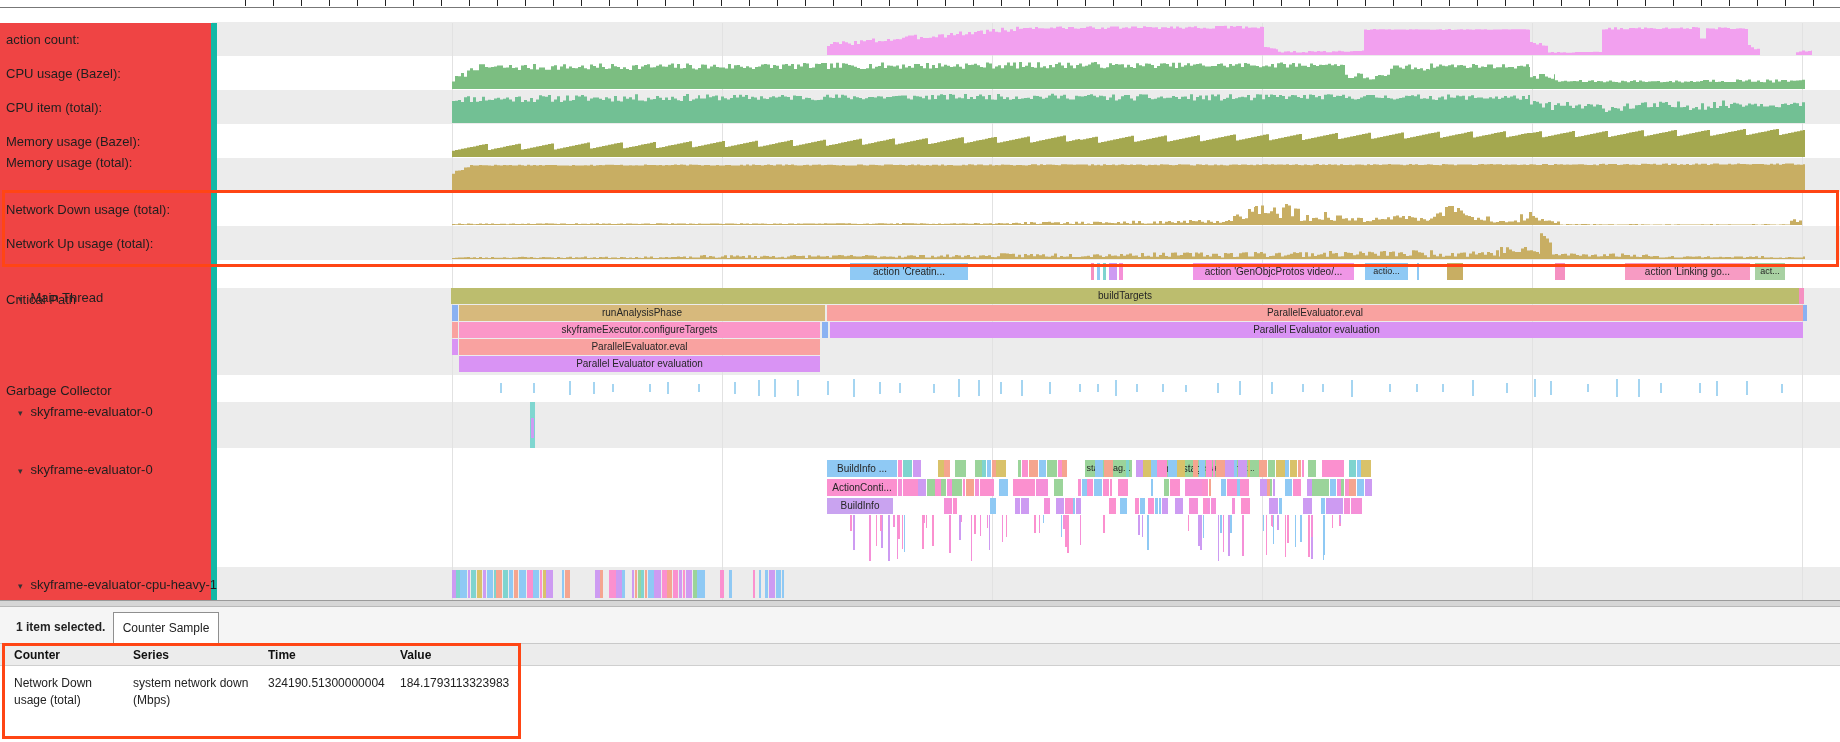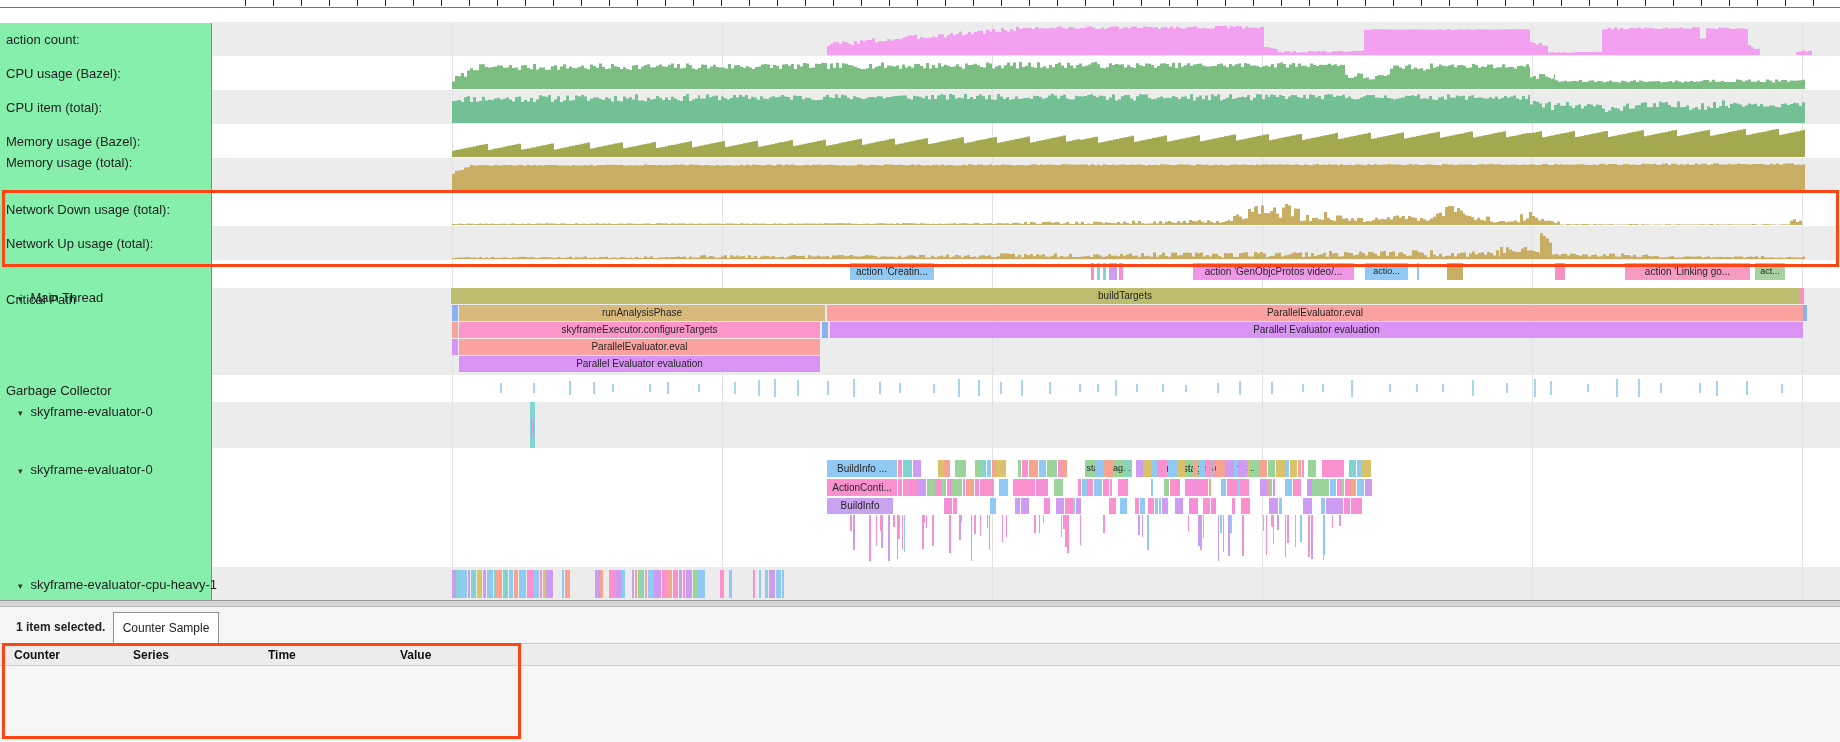--- a/index.html
+++ b/index.html
@@ -10,21 +10,21 @@
   }
   .abs{position:absolute;}
   
   #ruler{left:0;top:0;width:1840px;height:7px;background:#ffffff;border-bottom:1px solid #777;z-index:12;}
   .tick{position:absolute;top:0;width:1px;height:6px;background:#222;}
   
   #process-header{left:0;top:8px;width:1840px;height:15px;background:#dcdcdc;border-bottom:1px solid #c2c2c2;
     font-size:11px;color:#333;line-height:15px;z-index:11;}
   #process-header .tri{display:inline-block;margin:0 5px 0 8px;font-size:8px;color:#444;}
   
-  #sidebar{left:0;top:23px;width:211px;height:577px;background:#86efac;border-right:1px solid #14b8a6;z-index:10;}
+  #sidebar{left:0;top:23px;width:211px;height:577px;background:#ef4444;border-right:6px solid #14b8a6;z-index:10;}
   .side-label{position:absolute;left:6px;font-size:13px;color:#1f1f1f;white-space:nowrap;}
   .side-label .tri{display:inline-block;font-size:9px;color:#333;margin-right:8px;margin-left:12px;}
   
   .trackrow{position:absolute;left:212px;width:1628px;z-index:0;}
   .gridline{position:absolute;top:23px;width:1px;height:577px;background:#e2e2e2;z-index:1;}
   .counter-svg{position:absolute;z-index:2;}
   .slice{position:absolute;z-index:3;font-size:10px;color:#262626;text-align:center;
     overflow:hidden;white-space:nowrap;box-sizing:border-box;}
   .bar{position:absolute;z-index:3;}
   
@@ -141,21 +141,21 @@
       </svg>
       <svg width="1628" height="34" class="counter-svg" style="left: 212px; top: 158px;">
         <path d="M240,33L240,15.8L243,15.8L243,12.8L246,12.8L246,12.6L249,12.6L249,11.9L252,11.9L252,9.4L255,9.4L255,9.3L258,9.3L258,33ZM258,33L258,7.0L261,7.0L261,7.5L264,7.5L264,7.6L267,7.6L267,7.1L270,7.1L270,7.2L273,7.2L273,7.3L276,7.3L276,7.5L279,7.5L279,7.7L282,7.7L282,6.7L285,6.7L285,7.3L288,7.3L288,7.4L291,7.4L291,7.1L294,7.1L294,7.2L297,7.2L297,6.9L300,6.9L300,7.4L303,7.4L303,7.6L306,7.6L306,6.8L309,6.8L309,7.2L312,7.2L312,7.8L315,7.8L315,6.8L318,6.8L318,7.6L321,7.6L321,7.0L324,7.0L324,7.5L327,7.5L327,7.0L330,7.0L330,7.4L333,7.4L333,7.0L336,7.0L336,6.9L339,6.9L339,6.9L342,6.9L342,6.9L345,6.9L345,7.4L348,7.4L348,7.5L351,7.5L351,7.6L354,7.6L354,7.4L357,7.4L357,7.7L360,7.7L360,6.9L363,6.9L363,7.5L366,7.5L366,7.6L369,7.6L369,7.4L372,7.4L372,7.3L375,7.3L375,7.6L378,7.6L378,6.7L381,6.7L381,7.7L384,7.7L384,7.3L387,7.3L387,7.1L390,7.1L390,7.2L393,7.2L393,6.8L396,6.8L396,6.8L399,6.8L399,6.8L402,6.8L402,7.1L405,7.1L405,7.0L408,7.0L408,6.7L411,6.7L411,7.6L414,7.6L414,7.4L417,7.4L417,7.2L420,7.2L420,7.5L423,7.5L423,7.3L426,7.3L426,7.5L429,7.5L429,7.6L432,7.6L432,6.5L435,6.5L435,7.1L438,7.1L438,6.9L441,6.9L441,6.9L444,6.9L444,7.2L447,7.2L447,7.0L450,7.0L450,7.4L453,7.4L453,6.9L456,6.9L456,7.3L459,7.3L459,7.0L462,7.0L462,6.5L465,6.5L465,7.0L468,7.0L468,6.6L471,6.6L471,6.7L474,6.7L474,7.6L477,7.6L477,6.5L480,6.5L480,6.7L483,6.7L483,6.7L486,6.7L486,7.0L489,7.0L489,7.5L492,7.5L492,6.9L495,6.9L495,6.9L498,6.9L498,7.5L501,7.5L501,7.5L504,7.5L504,7.1L507,7.1L507,7.6L510,7.6L510,7.6L513,7.6L513,6.9L516,6.9L516,6.9L519,6.9L519,7.5L522,7.5L522,7.4L525,7.4L525,7.5L528,7.5L528,6.8L531,6.8L531,7.5L534,7.5L534,6.5L537,6.5L537,7.6L540,7.6L540,6.6L543,6.6L543,7.0L546,7.0L546,6.9L549,6.9L549,7.5L552,7.5L552,7.0L555,7.0L555,6.5L558,6.5L558,7.1L561,7.1L561,7.5L564,7.5L564,6.6L567,6.6L567,6.5L570,6.5L570,7.5L573,7.5L573,6.6L576,6.6L576,7.0L579,7.0L579,6.5L582,6.5L582,7.2L585,7.2L585,7.4L588,7.4L588,7.4L591,7.4L591,7.1L594,7.1L594,6.7L597,6.7L597,7.5L600,7.5L600,6.7L603,6.7L603,6.7L606,6.7L606,6.5L609,6.5L609,7.3L612,7.3L612,7.0L615,7.0L615,6.7L618,6.7L618,6.7L621,6.7L621,6.9L624,6.9L624,7.2L627,7.2L627,7.4L630,7.4L630,7.1L633,7.1L633,7.4L636,7.4L636,7.6L639,7.6L639,7.5L642,7.5L642,7.5L645,7.5L645,6.5L648,6.5L648,6.5L651,6.5L651,7.2L654,7.2L654,7.4L657,7.4L657,6.8L660,6.8L660,6.8L663,6.8L663,7.0L666,7.0L666,7.2L669,7.2L669,7.6L672,7.6L672,6.5L675,6.5L675,6.5L678,6.5L678,6.4L681,6.4L681,7.0L684,7.0L684,7.1L687,7.1L687,6.7L690,6.7L690,7.1L693,7.1L693,7.5L696,7.5L696,7.0L699,7.0L699,6.4L702,6.4L702,7.3L705,7.3L705,6.4L708,6.4L708,7.3L711,7.3L711,7.4L714,7.4L714,7.1L717,7.1L717,7.5L720,7.5L720,6.7L723,6.7L723,6.8L726,6.8L726,7.5L729,7.5L729,6.5L732,6.5L732,7.5L735,7.5L735,6.9L738,6.9L738,6.9L741,6.9L741,7.4L744,7.4L744,7.5L747,7.5L747,7.5L750,7.5L750,6.7L753,6.7L753,7.2L756,7.2L756,6.3L759,6.3L759,6.5L762,6.5L762,7.2L765,7.2L765,6.5L768,6.5L768,6.6L771,6.6L771,7.3L774,7.3L774,7.2L777,7.2L777,6.6L780,6.6L780,7.4L783,7.4L783,6.9L786,6.9L786,7.3L789,7.3L789,6.6L792,6.6L792,6.8L795,6.8L795,6.7L798,6.7L798,7.0L801,7.0L801,7.5L804,7.5L804,7.0L807,7.0L807,7.0L810,7.0L810,7.3L813,7.3L813,7.4L816,7.4L816,7.0L819,7.0L819,6.3L822,6.3L822,6.3L825,6.3L825,7.3L828,7.3L828,6.3L831,6.3L831,6.9L834,6.9L834,6.6L837,6.6L837,6.4L840,6.4L840,6.7L843,6.7L843,7.1L846,7.1L846,7.3L849,7.3L849,6.3L852,6.3L852,6.3L855,6.3L855,6.6L858,6.6L858,6.4L861,6.4L861,6.8L864,6.8L864,6.4L867,6.4L867,6.5L870,6.5L870,6.4L873,6.4L873,6.4L876,6.4L876,7.4L879,7.4L879,6.3L882,6.3L882,7.3L885,7.3L885,6.8L888,6.8L888,7.4L891,7.4L891,6.3L894,6.3L894,6.9L897,6.9L897,7.0L900,7.0L900,6.4L903,6.4L903,7.3L906,7.3L906,6.7L909,6.7L909,6.3L912,6.3L912,6.8L915,6.8L915,7.1L918,7.1L918,6.4L921,6.4L921,7.0L924,7.0L924,6.6L927,6.6L927,6.4L930,6.4L930,6.9L933,6.9L933,7.4L936,7.4L936,6.7L939,6.7L939,7.1L942,7.1L942,6.7L945,6.7L945,7.2L948,7.2L948,6.2L951,6.2L951,6.5L954,6.5L954,6.5L957,6.5L957,7.1L960,7.1L960,7.2L963,7.2L963,7.0L966,7.0L966,6.3L969,6.3L969,6.4L972,6.4L972,6.5L975,6.5L975,6.4L978,6.4L978,7.3L981,7.3L981,7.4L984,7.4L984,6.2L987,6.2L987,6.6L990,6.6L990,7.0L993,7.0L993,6.6L996,6.6L996,7.2L999,7.2L999,7.2L1002,7.2L1002,6.4L1005,6.4L1005,7.2L1008,7.2L1008,6.7L1011,6.7L1011,7.3L1014,7.3L1014,7.4L1017,7.4L1017,6.7L1020,6.7L1020,6.4L1023,6.4L1023,6.6L1026,6.6L1026,7.1L1029,7.1L1029,6.6L1032,6.6L1032,6.5L1035,6.5L1035,7.1L1038,7.1L1038,6.8L1041,6.8L1041,7.2L1044,7.2L1044,6.6L1047,6.6L1047,7.0L1050,7.0L1050,6.3L1053,6.3L1053,6.2L1056,6.2L1056,6.8L1059,6.8L1059,6.3L1062,6.3L1062,6.7L1065,6.7L1065,6.5L1068,6.5L1068,6.6L1071,6.6L1071,6.8L1074,6.8L1074,6.2L1077,6.2L1077,7.1L1080,7.1L1080,6.7L1083,6.7L1083,6.3L1086,6.3L1086,7.1L1089,7.1L1089,7.2L1092,7.2L1092,6.6L1095,6.6L1095,7.0L1098,7.0L1098,7.2L1101,7.2L1101,6.4L1104,6.4L1104,6.1L1107,6.1L1107,6.9L1110,6.9L1110,6.6L1113,6.6L1113,6.9L1116,6.9L1116,6.2L1119,6.2L1119,6.7L1122,6.7L1122,6.4L1125,6.4L1125,7.2L1128,7.2L1128,6.2L1131,6.2L1131,6.9L1134,6.9L1134,6.9L1137,6.9L1137,6.7L1140,6.7L1140,7.2L1143,7.2L1143,6.5L1146,6.5L1146,6.5L1149,6.5L1149,6.7L1152,6.7L1152,7.3L1155,7.3L1155,6.2L1158,6.2L1158,6.9L1161,6.9L1161,6.3L1164,6.3L1164,6.5L1167,6.5L1167,6.9L1170,6.9L1170,6.6L1173,6.6L1173,6.5L1176,6.5L1176,6.1L1179,6.1L1179,6.6L1182,6.6L1182,6.6L1185,6.6L1185,6.6L1188,6.6L1188,6.8L1191,6.8L1191,7.3L1194,7.3L1194,6.8L1197,6.8L1197,6.1L1200,6.1L1200,6.7L1203,6.7L1203,6.2L1206,6.2L1206,6.9L1209,6.9L1209,6.9L1212,6.9L1212,6.8L1215,6.8L1215,6.3L1218,6.3L1218,6.5L1221,6.5L1221,6.9L1224,6.9L1224,7.0L1227,7.0L1227,7.2L1230,7.2L1230,6.1L1233,6.1L1233,6.3L1236,6.3L1236,6.5L1239,6.5L1239,6.5L1242,6.5L1242,7.2L1245,7.2L1245,6.4L1248,6.4L1248,6.5L1251,6.5L1251,6.5L1254,6.5L1254,6.4L1257,6.4L1257,6.6L1260,6.6L1260,7.1L1263,7.1L1263,6.9L1266,6.9L1266,6.2L1269,6.2L1269,6.0L1272,6.0L1272,6.6L1275,6.6L1275,6.3L1278,6.3L1278,6.1L1281,6.1L1281,6.6L1284,6.6L1284,6.3L1287,6.3L1287,6.3L1290,6.3L1290,7.1L1293,7.1L1293,6.5L1296,6.5L1296,6.7L1299,6.7L1299,6.4L1302,6.4L1302,6.4L1305,6.4L1305,7.0L1308,7.0L1308,6.8L1311,6.8L1311,6.4L1314,6.4L1314,6.9L1317,6.9L1317,6.5L1318,6.5L1318,33ZM1318,33L1318,6.2L1321,6.2L1321,6.5L1324,6.5L1324,7.0L1327,7.0L1327,7.1L1330,7.1L1330,5.9L1333,5.9L1333,6.0L1336,6.0L1336,7.0L1339,7.0L1339,6.9L1342,6.9L1342,6.1L1345,6.1L1345,6.5L1348,6.5L1348,6.2L1351,6.2L1351,6.7L1354,6.7L1354,6.4L1357,6.4L1357,6.8L1360,6.8L1360,6.6L1363,6.6L1363,6.4L1366,6.4L1366,6.2L1369,6.2L1369,6.3L1372,6.3L1372,6.8L1375,6.8L1375,7.0L1378,7.0L1378,6.9L1381,6.9L1381,6.6L1384,6.6L1384,7.2L1387,7.2L1387,6.1L1390,6.1L1390,5.8L1393,5.8L1393,6.8L1396,6.8L1396,5.9L1399,5.9L1399,6.1L1402,6.1L1402,6.1L1405,6.1L1405,6.9L1408,6.9L1408,6.8L1411,6.8L1411,6.3L1414,6.3L1414,6.1L1417,6.1L1417,6.8L1420,6.8L1420,6.5L1423,6.5L1423,6.8L1426,6.8L1426,6.9L1429,6.9L1429,5.8L1432,5.8L1432,5.7L1435,5.7L1435,5.9L1438,5.9L1438,6.3L1441,6.3L1441,5.8L1444,5.8L1444,6.8L1447,6.8L1447,6.8L1450,6.8L1450,5.7L1453,5.7L1453,5.6L1456,5.6L1456,7.0L1459,7.0L1459,5.7L1462,5.7L1462,5.7L1465,5.7L1465,6.9L1468,6.9L1468,6.3L1471,6.3L1471,6.8L1474,6.8L1474,5.9L1477,5.9L1477,7.0L1480,7.0L1480,6.5L1483,6.5L1483,5.6L1486,5.6L1486,6.4L1489,6.4L1489,5.7L1492,5.7L1492,5.8L1495,5.8L1495,6.9L1498,6.9L1498,6.3L1501,6.3L1501,5.5L1504,5.5L1504,5.5L1507,5.5L1507,6.6L1510,6.6L1510,6.4L1513,6.4L1513,6.5L1516,6.5L1516,5.7L1519,5.7L1519,6.4L1522,6.4L1522,6.2L1525,6.2L1525,5.5L1528,5.5L1528,6.0L1531,6.0L1531,6.0L1534,6.0L1534,6.2L1537,6.2L1537,6.6L1540,6.6L1540,6.0L1543,6.0L1543,6.0L1546,6.0L1546,6.0L1549,6.0L1549,6.1L1552,6.1L1552,6.4L1555,6.4L1555,6.8L1558,6.8L1558,5.8L1561,5.8L1561,6.4L1564,6.4L1564,5.5L1567,5.5L1567,6.7L1570,6.7L1570,5.9L1573,5.9L1573,5.4L1576,5.4L1576,5.5L1579,5.5L1579,5.4L1582,5.4L1582,6.7L1585,6.7L1585,6.6L1588,6.6L1588,6.7L1591,6.7L1591,6.3L1593,6.3L1593,33Z" fill="#c8ae63"></path>
       </svg>
       <svg width="1628" height="34" class="counter-svg" style="left: 212px; top: 192px;">
         <path d="M240,33L240,32.0L243,32.0L243,32.2L246,32.2L246,31.5L249,31.5L249,31.9L252,31.9L252,32.2L255,32.2L255,31.5L258,31.5L258,31.8L261,31.8L261,32.2L264,32.2L264,32.1L267,32.1L267,31.6L270,31.6L270,31.9L273,31.9L273,31.6L276,31.6L276,32.1L279,32.1L279,31.4L282,31.4L282,31.9L285,31.9L285,31.9L288,31.9L288,31.7L291,31.7L291,31.7L294,31.7L294,32.2L297,32.2L297,31.8L300,31.8L300,31.6L303,31.6L303,32.0L306,32.0L306,32.1L309,32.1L309,31.7L312,31.7L312,32.0L315,32.0L315,31.6L318,31.6L318,31.9L321,31.9L321,32.0L324,32.0L324,31.4L327,31.4L327,31.4L330,31.4L330,31.7L333,31.7L333,31.3L336,31.3L336,31.6L339,31.6L339,31.4L342,31.4L342,31.7L345,31.7L345,32.1L348,32.1L348,31.4L351,31.4L351,31.5L354,31.5L354,32.1L357,32.1L357,31.9L360,31.9L360,32.1L363,32.1L363,31.3L366,31.3L366,32.0L369,32.0L369,31.8L372,31.8L372,31.7L375,31.7L375,32.0L378,32.0L378,31.6L381,31.6L381,31.7L384,31.7L384,31.3L387,31.3L387,31.9L390,31.9L390,31.5L393,31.5L393,31.7L396,31.7L396,31.4L399,31.4L399,31.9L402,31.9L402,32.1L405,32.1L405,31.8L408,31.8L408,31.5L411,31.5L411,32.0L414,32.0L414,31.4L417,31.4L417,31.5L420,31.5L420,31.7L423,31.7L423,31.7L426,31.7L426,32.0L429,32.0L429,31.8L432,31.8L432,31.6L435,31.6L435,31.4L438,31.4L438,32.1L441,32.1L441,32.0L444,32.0L444,31.3L447,31.3L447,31.3L450,31.3L450,31.6L453,31.6L453,31.5L456,31.5L456,32.1L459,32.1L459,31.3L462,31.3L462,31.7L465,31.7L465,31.5L468,31.5L468,31.4L471,31.4L471,31.6L474,31.6L474,32.1L477,32.1L477,31.5L480,31.5L480,31.8L483,31.8L483,32.1L486,32.1L486,31.4L489,31.4L489,31.8L492,31.8L492,31.7L495,31.7L495,31.7L498,31.7L498,31.5L501,31.5L501,31.6L504,31.6L504,31.5L507,31.5L507,31.7L510,31.7L510,31.9L513,31.9L513,31.4L516,31.4L516,31.4L519,31.4L519,31.4L522,31.4L522,31.8L525,31.8L525,32.0L528,32.0L528,31.2L531,31.2L531,31.8L534,31.8L534,31.5L537,31.5L537,32.1L540,32.1L540,31.5L543,31.5L543,31.6L546,31.6L546,31.7L549,31.7L549,31.6L552,31.6L552,31.8L555,31.8L555,31.9L558,31.9L558,32.0L561,32.0L561,31.5L564,31.5L564,31.8L567,31.8L567,31.5L570,31.5L570,31.9L573,31.9L573,31.9L576,31.9L576,31.6L579,31.6L579,31.5L582,31.5L582,31.9L585,31.9L585,31.5L588,31.5L588,31.8L591,31.8L591,31.6L594,31.6L594,31.6L597,31.6L597,31.4L600,31.4L600,31.5L603,31.5L603,31.8L606,31.8L606,31.5L609,31.5L609,31.8L612,31.8L612,31.3L615,31.3L615,31.4L618,31.4L618,31.6L621,31.6L621,31.4L624,31.4L624,31.3L627,31.3L627,31.3L630,31.3L630,31.3L633,31.3L633,31.5L636,31.5L636,31.2L639,31.2L639,31.7L642,31.7L642,31.8L645,31.8L645,32.0L648,32.0L648,32.0L651,32.0L651,31.7L654,31.7L654,31.4L657,31.4L657,32.0L660,32.0L660,31.7L663,31.7L663,31.6L666,31.6L666,31.2L669,31.2L669,31.3L672,31.3L672,31.6L675,31.6L675,31.7L678,31.7L678,31.6L681,31.6L681,31.9L684,31.9L684,31.2L687,31.2L687,32.0L690,32.0L690,31.1L693,31.1L693,31.3L696,31.3L696,31.2L699,31.2L699,31.2L702,31.2L702,31.4L705,31.4L705,31.7L708,31.7L708,31.3L711,31.3L711,31.4L714,31.4L714,31.8L717,31.8L717,31.9L720,31.9L720,31.7L723,31.7L723,31.9L726,31.9L726,31.5L729,31.5L729,31.9L732,31.9L732,31.8L735,31.8L735,31.7L738,31.7L738,31.6L741,31.6L741,31.2L744,31.2L744,31.7L747,31.7L747,31.4L750,31.4L750,31.2L753,31.2L753,31.6L756,31.6L756,31.7L759,31.7L759,31.7L762,31.7L762,31.1L765,31.1L765,31.2L768,31.2L768,31.9L771,31.9L771,31.6L774,31.6L774,31.6L777,31.6L777,31.3L780,31.3L780,31.9L783,31.9L783,31.6L786,31.6L786,31.1L788,31.1L788,33ZM788,33L788,31.2L791,31.2L791,31.5L794,31.5L794,31.3L797,31.3L797,31.9L800,31.9L800,30.9L803,30.9L803,30.8L806,30.8L806,31.2L809,31.2L809,32.0L812,32.0L812,30.0L815,30.0L815,32.0L818,32.0L818,30.1L821,30.1L821,30.4L824,30.4L824,32.1L827,32.1L827,31.8L830,31.8L830,30.1L833,30.1L833,30.0L836,30.0L836,29.8L839,29.8L839,30.7L842,30.7L842,30.2L845,30.2L845,30.3L848,30.3L848,31.9L851,31.9L851,31.2L854,31.2L854,30.1L857,30.1L857,31.7L860,31.7L860,31.9L863,31.9L863,29.8L866,29.8L866,31.4L869,31.4L869,29.7L872,29.7L872,32.0L875,32.0L875,31.6L878,31.6L878,31.9L881,31.9L881,29.7L884,29.7L884,29.7L887,29.7L887,29.9L890,29.9L890,31.2L893,31.2L893,30.2L896,30.2L896,30.7L899,30.7L899,31.0L902,31.0L902,31.3L905,31.3L905,29.9L908,29.9L908,33ZM908,33L908,31.6L911,31.6L911,29.6L914,29.6L914,31.0L917,31.0L917,31.7L920,31.7L920,28.8L923,28.8L923,31.3L926,31.3L926,28.9L929,28.9L929,31.3L932,31.3L932,31.8L935,31.8L935,31.5L938,31.5L938,31.4L941,31.4L941,29.4L944,29.4L944,31.5L947,31.5L947,29.1L950,29.1L950,31.4L953,31.4L953,29.8L956,29.8L956,28.9L959,28.9L959,30.3L962,30.3L962,30.9L965,30.9L965,29.1L968,29.1L968,30.4L971,30.4L971,28.8L974,28.8L974,31.0L977,31.0L977,28.1L980,28.1L980,29.1L983,29.1L983,29.3L986,29.3L986,28.0L989,28.0L989,29.8L992,29.8L992,30.8L995,30.8L995,28.3L998,28.3L998,29.8L1001,29.8L1001,31.1L1004,31.1L1004,29.1L1007,29.1L1007,30.8L1010,30.8L1010,30.0L1013,30.0L1013,29.1L1016,29.1L1016,27.9L1018,27.9L1018,33ZM1018,33L1018,29.0L1021,29.0L1021,23.9L1024,23.9L1024,22.4L1027,22.4L1027,24.6L1030,24.6L1030,27.1L1033,27.1L1033,26.3L1036,26.3L1036,16.9L1039,16.9L1039,19.8L1042,19.8L1042,15.1L1043,15.1L1043,33ZM1043,33L1043,13.9L1046,13.9L1046,22.0L1049,22.0L1049,13.4L1052,13.4L1052,20.9L1055,20.9L1055,21.2L1058,21.2L1058,19.3L1061,19.3L1061,15.5L1064,15.5L1064,21.7L1067,21.7L1067,26.0L1070,26.0L1070,15.5L1073,15.5L1073,12.1L1076,12.1L1076,13.4L1079,13.4L1079,24.3L1082,24.3L1082,16.4L1085,16.4L1085,16.7L1088,16.7L1088,33ZM1088,33L1088,29.1L1091,29.1L1091,28.6L1094,28.6L1094,23.0L1097,23.0L1097,29.0L1100,29.0L1100,26.0L1103,26.0L1103,25.8L1106,25.8L1106,27.3L1109,27.3L1109,27.7L1112,27.7L1112,19.9L1115,19.9L1115,25.7L1118,25.7L1118,33ZM1118,33L1118,28.0L1121,28.0L1121,28.7L1124,28.7L1124,23.5L1127,23.5L1127,23.5L1130,23.5L1130,26.8L1133,26.8L1133,26.3L1136,26.3L1136,28.4L1139,28.4L1139,26.3L1142,26.3L1142,28.4L1145,28.4L1145,25.7L1148,25.7L1148,26.1L1151,26.1L1151,30.0L1154,30.0L1154,28.9L1157,28.9L1157,29.2L1160,29.2L1160,28.0L1163,28.0L1163,25.7L1166,25.7L1166,27.4L1169,27.4L1169,27.0L1172,27.0L1172,27.3L1175,27.3L1175,25.3L1178,25.3L1178,27.4L1181,27.4L1181,24.3L1184,24.3L1184,23.5L1187,23.5L1187,25.5L1190,25.5L1190,23.9L1193,23.9L1193,27.0L1196,27.0L1196,24.0L1199,24.0L1199,25.3L1202,25.3L1202,25.8L1205,25.8L1205,28.7L1208,28.7L1208,25.9L1211,25.9L1211,27.3L1214,27.3L1214,28.8L1217,28.8L1217,28.0L1218,28.0L1218,33ZM1218,33L1218,26.4L1221,26.4L1221,24.7L1224,24.7L1224,21.6L1227,21.6L1227,20.4L1230,20.4L1230,24.1L1233,24.1L1233,33ZM1233,33L1233,15.0L1236,15.0L1236,14.0L1239,14.0L1239,14.0L1242,14.0L1242,19.9L1245,19.9L1245,16.0L1248,16.0L1248,18.6L1251,18.6L1251,21.6L1253,21.6L1253,33ZM1253,33L1253,23.3L1256,23.3L1256,24.0L1259,24.0L1259,24.9L1262,24.9L1262,28.1L1265,28.1L1265,25.8L1268,25.8L1268,27.8L1271,27.8L1271,28.4L1274,28.4L1274,24.6L1277,24.6L1277,24.6L1278,24.6L1278,33ZM1278,33L1278,29.5L1281,29.5L1281,30.6L1284,30.6L1284,29.9L1287,29.9L1287,29.0L1290,29.0L1290,29.0L1293,29.0L1293,30.3L1296,30.3L1296,29.6L1299,29.6L1299,29.4L1302,29.4L1302,28.6L1305,28.6L1305,30.2L1308,30.2L1308,33ZM1308,33L1308,22.2L1311,22.2L1311,28.4L1314,28.4L1314,26.6L1317,26.6L1317,20.1L1320,20.1L1320,24.0L1323,24.0L1323,25.8L1326,25.8L1326,28.6L1329,28.6L1329,26.9L1332,26.9L1332,29.1L1333,29.1L1333,33ZM1333,33L1333,28.8L1336,28.8L1336,28.6L1339,28.6L1339,29.2L1342,29.2L1342,30.9L1345,30.9L1345,29.6L1348,29.6L1348,33ZM1348,33L1348,32.4L1351,32.4L1351,32.7L1354,32.7L1354,32.1L1357,32.1L1357,32.3L1360,32.3L1360,32.6L1363,32.6L1363,32.1L1366,32.1L1366,32.5L1369,32.5L1369,32.1L1372,32.1L1372,32.1L1375,32.1L1375,32.2L1378,32.2L1378,32.7L1381,32.7L1381,32.1L1384,32.1L1384,32.6L1387,32.6L1387,32.2L1390,32.2L1390,32.4L1393,32.4L1393,32.6L1396,32.6L1396,32.2L1399,32.2L1399,32.2L1402,32.2L1402,32.7L1405,32.7L1405,32.6L1408,32.6L1408,32.5L1411,32.5L1411,32.4L1414,32.4L1414,32.4L1417,32.4L1417,32.1L1420,32.1L1420,32.3L1423,32.3L1423,32.1L1426,32.1L1426,32.7L1429,32.7L1429,32.3L1432,32.3L1432,32.5L1435,32.5L1435,32.5L1438,32.5L1438,32.7L1441,32.7L1441,32.4L1444,32.4L1444,32.5L1447,32.5L1447,32.5L1450,32.5L1450,32.7L1453,32.7L1453,32.3L1456,32.3L1456,32.3L1459,32.3L1459,32.7L1462,32.7L1462,32.6L1465,32.6L1465,32.2L1468,32.2L1468,32.4L1471,32.4L1471,32.6L1474,32.6L1474,32.6L1477,32.6L1477,32.4L1480,32.4L1480,32.6L1483,32.6L1483,32.4L1486,32.4L1486,32.5L1489,32.5L1489,32.2L1492,32.2L1492,32.5L1495,32.5L1495,32.5L1498,32.5L1498,32.1L1501,32.1L1501,32.7L1504,32.7L1504,32.3L1507,32.3L1507,32.5L1510,32.5L1510,32.5L1513,32.5L1513,32.6L1516,32.6L1516,32.3L1519,32.3L1519,32.5L1522,32.5L1522,32.5L1525,32.5L1525,32.4L1528,32.4L1528,32.6L1531,32.6L1531,32.4L1534,32.4L1534,32.5L1537,32.5L1537,32.6L1540,32.6L1540,32.1L1543,32.1L1543,32.6L1546,32.6L1546,32.7L1549,32.7L1549,32.6L1552,32.6L1552,32.1L1555,32.1L1555,32.3L1558,32.3L1558,32.6L1561,32.6L1561,32.6L1564,32.6L1564,32.7L1567,32.7L1567,32.6L1570,32.6L1570,32.3L1573,32.3L1573,32.6L1576,32.6L1576,32.6L1578,32.6L1578,33ZM1578,33L1578,28.8L1581,28.8L1581,27.2L1584,27.2L1584,30.0L1587,30.0L1587,28.5L1590,28.5L1590,33Z" fill="#c8ae63"></path>
       </svg>
       <svg width="1628" height="34" class="counter-svg" style="left: 212px; top: 226px;">
         <path d="M240,33L240,31.9L243,31.9L243,31.7L246,31.7L246,31.4L249,31.4L249,31.5L252,31.5L252,31.2L255,31.2L255,31.0L258,31.0L258,31.8L261,31.8L261,31.2L264,31.2L264,31.9L267,31.9L267,30.9L270,30.9L270,31.9L273,31.9L273,31.5L276,31.5L276,32.1L279,32.1L279,31.0L282,31.0L282,31.8L285,31.8L285,31.8L288,31.8L288,31.8L291,31.8L291,31.2L294,31.2L294,31.8L297,31.8L297,32.1L300,32.1L300,31.5L303,31.5L303,31.4L306,31.4L306,30.9L309,30.9L309,30.8L312,30.8L312,31.1L315,31.1L315,31.5L318,31.5L318,31.0L321,31.0L321,31.8L324,31.8L324,32.0L327,32.0L327,31.6L330,31.6L330,30.9L333,30.9L333,31.3L336,31.3L336,31.3L339,31.3L339,31.6L342,31.6L342,31.9L345,31.9L345,30.9L348,30.9L348,31.7L351,31.7L351,32.0L354,32.0L354,31.2L357,31.2L357,30.7L360,30.7L360,32.0L363,32.0L363,31.3L366,31.3L366,31.4L369,31.4L369,31.2L372,31.2L372,30.6L375,30.6L375,31.9L378,31.9L378,31.7L381,31.7L381,31.3L384,31.3L384,31.9L387,31.9L387,31.1L390,31.1L390,31.2L393,31.2L393,30.7L396,30.7L396,32.0L399,32.0L399,31.4L402,31.4L402,31.6L405,31.6L405,31.9L408,31.9L408,31.1L411,31.1L411,31.3L414,31.3L414,31.9L417,31.9L417,31.5L420,31.5L420,32.0L423,32.0L423,31.0L426,31.0L426,31.8L429,31.8L429,32.0L432,32.0L432,30.6L435,30.6L435,31.4L438,31.4L438,30.5L441,30.5L441,31.9L444,31.9L444,32.0L447,32.0L447,31.2L450,31.2L450,31.5L453,31.5L453,30.9L456,30.9L456,31.4L459,31.4L459,31.1L462,31.1L462,31.1L465,31.1L465,30.6L468,30.6L468,31.0L471,31.0L471,30.5L474,30.5L474,31.9L477,31.9L477,30.5L480,30.5L480,31.4L483,31.4L483,31.5L486,31.5L486,31.5L488,31.5L488,33ZM488,33L488,29.4L491,29.4L491,29.1L494,29.1L494,31.3L497,31.3L497,30.1L500,30.1L500,30.4L503,30.4L503,31.7L506,31.7L506,31.6L509,31.6L509,30.5L512,30.5L512,29.3L515,29.3L515,31.9L518,31.9L518,29.2L521,29.2L521,30.4L524,30.4L524,29.5L527,29.5L527,30.5L530,30.5L530,30.1L533,30.1L533,31.8L536,31.8L536,29.3L539,29.3L539,31.6L542,31.6L542,30.0L545,30.0L545,31.9L548,31.9L548,30.5L551,30.5L551,29.8L554,29.8L554,30.1L557,30.1L557,30.8L560,30.8L560,30.1L563,30.1L563,31.5L566,31.5L566,31.3L569,31.3L569,30.8L572,30.8L572,31.8L575,31.8L575,30.4L578,30.4L578,29.4L581,29.4L581,29.1L584,29.1L584,30.1L587,30.1L587,30.0L590,30.0L590,29.7L593,29.7L593,31.9L596,31.9L596,29.3L599,29.3L599,30.6L602,30.6L602,30.5L605,30.5L605,29.4L608,29.4L608,30.6L611,30.6L611,30.5L614,30.5L614,30.1L617,30.1L617,31.6L620,31.6L620,29.4L623,29.4L623,29.5L626,29.5L626,29.0L629,29.0L629,29.3L632,29.3L632,30.2L635,30.2L635,29.8L638,29.8L638,29.1L641,29.1L641,30.3L644,30.3L644,30.6L647,30.6L647,30.5L650,30.5L650,30.1L653,30.1L653,29.1L656,29.1L656,29.5L659,29.5L659,29.5L662,29.5L662,30.1L665,30.1L665,31.6L668,31.6L668,30.5L671,30.5L671,30.3L674,30.3L674,30.8L677,30.8L677,30.4L680,30.4L680,30.7L683,30.7L683,31.5L686,31.5L686,29.7L689,29.7L689,31.6L692,31.6L692,30.8L695,30.8L695,29.6L698,29.6L698,29.3L701,29.3L701,29.8L704,29.8L704,30.9L707,30.9L707,28.9L710,28.9L710,29.0L713,29.0L713,31.5L716,31.5L716,31.5L719,31.5L719,29.7L722,29.7L722,31.3L725,31.3L725,30.5L728,30.5L728,29.4L731,29.4L731,30.7L734,30.7L734,28.6L737,28.6L737,31.3L740,31.3L740,30.5L743,30.5L743,29.0L746,29.0L746,29.4L749,29.4L749,31.3L752,31.3L752,29.8L755,29.8L755,29.0L758,29.0L758,30.9L761,30.9L761,30.6L764,30.6L764,31.5L767,31.5L767,29.4L770,29.4L770,29.2L773,29.2L773,30.1L776,30.1L776,29.2L779,29.2L779,31.1L782,31.1L782,31.3L785,31.3L785,30.2L788,30.2L788,33ZM788,33L788,27.3L791,27.3L791,27.2L794,27.2L794,27.4L797,27.4L797,28.0L800,28.0L800,27.8L803,27.8L803,30.7L806,30.7L806,28.7L809,28.7L809,31.2L812,31.2L812,27.9L815,27.9L815,29.2L818,29.2L818,28.0L821,28.0L821,30.2L824,30.2L824,28.2L827,28.2L827,29.2L830,29.2L830,28.2L833,28.2L833,30.5L836,30.5L836,30.8L839,30.8L839,29.7L842,29.7L842,27.6L845,27.6L845,31.2L848,31.2L848,30.0L851,30.0L851,30.8L854,30.8L854,30.6L857,30.6L857,28.1L860,28.1L860,31.1L863,31.1L863,31.0L866,31.0L866,31.0L869,31.0L869,30.4L872,30.4L872,30.3L875,30.3L875,29.7L878,29.7L878,31.0L881,31.0L881,28.5L884,28.5L884,28.2L887,28.2L887,29.4L890,29.4L890,31.0L893,31.0L893,30.3L896,30.3L896,28.2L899,28.2L899,29.8L902,29.8L902,29.5L905,29.5L905,30.3L908,30.3L908,27.9L911,27.9L911,29.8L914,29.8L914,28.4L917,28.4L917,27.4L920,27.4L920,29.8L923,29.8L923,29.4L926,29.4L926,30.9L929,30.9L929,27.0L932,27.0L932,30.3L935,30.3L935,29.7L938,29.7L938,30.8L941,30.8L941,26.5L944,26.5L944,30.7L947,30.7L947,28.9L950,28.9L950,26.8L953,26.8L953,30.1L956,30.1L956,30.8L959,30.8L959,26.8L962,26.8L962,26.4L965,26.4L965,29.4L968,29.4L968,29.0L971,29.0L971,26.7L974,26.7L974,26.6L977,26.6L977,27.0L980,27.0L980,30.6L983,30.6L983,26.6L986,26.6L986,27.6L988,27.6L988,33ZM988,33L988,26.6L991,26.6L991,30.6L994,30.6L994,28.9L997,28.9L997,30.5L1000,30.5L1000,27.7L1003,27.7L1003,27.8L1006,27.8L1006,29.9L1009,29.9L1009,31.4L1012,31.4L1012,26.9L1015,26.9L1015,27.4L1018,27.4L1018,27.1L1021,27.1L1021,31.0L1024,31.0L1024,30.8L1027,30.8L1027,27.3L1030,27.3L1030,26.6L1033,26.6L1033,26.3L1036,26.3L1036,30.5L1039,30.5L1039,30.6L1042,30.6L1042,26.1L1045,26.1L1045,27.3L1048,27.3L1048,25.9L1051,25.9L1051,27.5L1054,27.5L1054,31.0L1057,31.0L1057,30.0L1060,30.0L1060,29.7L1063,29.7L1063,27.2L1066,27.2L1066,26.7L1069,26.7L1069,30.4L1072,30.4L1072,29.4L1075,29.4L1075,28.7L1078,28.7L1078,27.8L1081,27.8L1081,26.2L1084,26.2L1084,27.1L1087,27.1L1087,26.3L1090,26.3L1090,31.0L1093,31.0L1093,26.3L1096,26.3L1096,30.6L1099,30.6L1099,27.2L1102,27.2L1102,30.0L1105,30.0L1105,28.8L1108,28.8L1108,28.2L1111,28.2L1111,26.8L1114,26.8L1114,30.7L1117,30.7L1117,24.9L1120,24.9L1120,27.4L1123,27.4L1123,26.9L1126,26.9L1126,30.4L1129,30.4L1129,30.3L1132,30.3L1132,26.0L1135,26.0L1135,26.7L1138,26.7L1138,27.1L1141,27.1L1141,29.2L1144,29.2L1144,28.5L1147,28.5L1147,25.6L1150,25.6L1150,26.9L1153,26.9L1153,29.4L1156,29.4L1156,25.7L1159,25.7L1159,26.2L1162,26.2L1162,27.8L1165,27.8L1165,29.8L1168,29.8L1168,25.6L1171,25.6L1171,25.1L1174,25.1L1174,29.7L1177,29.7L1177,26.0L1180,26.0L1180,25.4L1183,25.4L1183,30.2L1186,30.2L1186,26.7L1188,26.7L1188,33ZM1188,33L1188,26.2L1191,26.2L1191,28.0L1194,28.0L1194,30.1L1197,30.1L1197,29.4L1200,29.4L1200,24.3L1203,24.3L1203,24.5L1206,24.5L1206,26.3L1209,26.3L1209,26.7L1212,26.7L1212,29.3L1215,29.3L1215,31.2L1218,31.2L1218,24.3L1221,24.3L1221,28.8L1224,28.8L1224,30.2L1227,30.2L1227,27.8L1230,27.8L1230,30.8L1233,30.8L1233,29.7L1236,29.7L1236,29.7L1239,29.7L1239,26.9L1242,26.9L1242,30.6L1245,30.6L1245,27.5L1248,27.5L1248,26.8L1251,26.8L1251,26.4L1254,26.4L1254,30.8L1257,30.8L1257,27.6L1260,27.6L1260,25.4L1263,25.4L1263,28.6L1266,28.6L1266,27.1L1269,27.1L1269,26.2L1272,26.2L1272,28.8L1275,28.8L1275,26.0L1278,26.0L1278,26.9L1281,26.9L1281,29.5L1284,29.5L1284,24.2L1287,24.2L1287,30.4L1288,30.4L1288,33ZM1288,33L1288,20.9L1291,20.9L1291,26.9L1294,26.9L1294,21.3L1297,21.3L1297,23.4L1300,23.4L1300,25.3L1303,25.3L1303,26.1L1306,26.1L1306,26.1L1309,26.1L1309,22.6L1312,22.6L1312,20.9L1315,20.9L1315,24.4L1318,24.4L1318,24.2L1321,24.2L1321,25.2L1324,25.2L1324,26.0L1327,26.0L1327,27.7L1328,27.7L1328,33ZM1328,33L1328,7.3L1331,7.3L1331,10.0L1334,10.0L1334,12.5L1337,12.5L1337,16.5L1340,16.5L1340,33ZM1340,33L1340,28.4L1343,28.4L1343,28.1L1346,28.1L1346,29.3L1349,29.3L1349,28.0L1352,28.0L1352,27.8L1355,27.8L1355,29.5L1358,29.5L1358,27.6L1361,27.6L1361,27.7L1364,27.7L1364,28.9L1367,28.9L1367,29.7L1370,29.7L1370,28.2L1373,28.2L1373,28.5L1376,28.5L1376,30.5L1379,30.5L1379,28.9L1382,28.9L1382,28.5L1385,28.5L1385,30.4L1388,30.4L1388,30.3L1391,30.3L1391,28.3L1394,28.3L1394,29.9L1397,29.9L1397,27.8L1400,27.8L1400,27.5L1403,27.5L1403,30.6L1406,30.6L1406,30.7L1409,30.7L1409,27.6L1412,27.6L1412,28.9L1415,28.9L1415,28.9L1418,28.9L1418,30.5L1421,30.5L1421,28.7L1424,28.7L1424,30.8L1427,30.8L1427,31.0L1430,31.0L1430,29.0L1433,29.0L1433,28.5L1436,28.5L1436,30.0L1438,30.0L1438,33ZM1438,33L1438,30.6L1441,30.6L1441,29.9L1444,29.9L1444,29.9L1447,29.9L1447,31.4L1450,31.4L1450,31.4L1453,31.4L1453,31.2L1456,31.2L1456,30.8L1459,30.8L1459,30.1L1462,30.1L1462,31.5L1465,31.5L1465,31.6L1468,31.6L1468,31.4L1471,31.4L1471,30.7L1474,30.7L1474,30.3L1477,30.3L1477,30.5L1480,30.5L1480,30.8L1483,30.8L1483,30.4L1486,30.4L1486,30.2L1489,30.2L1489,31.5L1492,31.5L1492,30.9L1495,30.9L1495,30.3L1498,30.3L1498,31.5L1501,31.5L1501,31.2L1504,31.2L1504,31.2L1507,31.2L1507,30.8L1510,30.8L1510,31.3L1513,31.3L1513,30.9L1516,30.9L1516,30.9L1519,30.9L1519,31.5L1522,31.5L1522,30.5L1525,30.5L1525,30.4L1528,30.4L1528,30.4L1531,30.4L1531,31.7L1534,31.7L1534,30.9L1537,30.9L1537,30.5L1540,30.5L1540,30.9L1543,30.9L1543,30.3L1546,30.3L1546,31.7L1549,31.7L1549,30.1L1552,30.1L1552,31.6L1555,31.6L1555,31.5L1558,31.5L1558,31.2L1561,31.2L1561,31.7L1564,31.7L1564,31.7L1567,31.7L1567,31.5L1570,31.5L1570,32.0L1573,32.0L1573,31.4L1576,31.4L1576,31.1L1579,31.1L1579,31.3L1582,31.3L1582,31.6L1585,31.6L1585,31.6L1588,31.6L1588,31.6L1591,31.6L1591,30.5L1593,30.5L1593,33Z" fill="#c8ae63"></path>
       </svg>
-      <div class="slice" style="left: 850px; top: 263px; width: 84px; height: 17px; background: rgb(143, 201, 244); line-height: 17px;">action 'Creatin...</div>
+      <div class="slice" style="left: 850px; top: 263px; width: 118px; height: 17px; background: rgb(143, 201, 244); line-height: 17px;">action 'Creatin...</div>
       <div class="slice" style="left: 1091px; top: 263px; width: 3px; height: 17px; background: rgb(245, 144, 193); line-height: 17px;"></div>
       <div class="slice" style="left: 1097px; top: 263px; width: 3px; height: 17px; background: rgb(143, 201, 244); line-height: 17px;"></div>
       <div class="slice" style="left: 1103px; top: 263px; width: 3px; height: 17px; background: rgb(127, 212, 207); line-height: 17px;"></div>
       <div class="slice" style="left: 1109px; top: 263px; width: 8px; height: 17px; background: rgb(205, 155, 242); line-height: 17px;"></div>
       <div class="slice" style="left: 1119px; top: 263px; width: 4px; height: 17px; background: rgb(245, 144, 216); line-height: 17px;"></div>
       <div class="slice" style="left: 1193px; top: 263px; width: 161px; height: 17px; background: rgb(240, 150, 230); line-height: 17px;">action 'GenObjcProtos video/...</div>
       <div class="slice" style="left: 1365px; top: 263px; width: 43px; height: 17px; background: rgb(143, 201, 244); line-height: 17px; font-size: 9px;">actio...</div>
       <div class="slice" style="left: 1417px; top: 263px; width: 2px; height: 17px; background: rgb(143, 201, 244); line-height: 17px;"></div>
       <div class="slice" style="left: 1447px; top: 263px; width: 16px; height: 17px; background: rgb(200, 174, 99); line-height: 17px;"></div>
       <div class="slice" style="left: 1555px; top: 263px; width: 10px; height: 17px; background: rgb(245, 144, 193); line-height: 17px;"></div>
@@ -520,19 +520,25 @@
   <div class="abs" id="bottom-panel">
     <div id="status-text">1 item selected.</div>
     <div id="detail-tab">Counter Sample (1)</div>
     <div id="tabrow-border"></div>
     <div id="table-header">
         <div class="th" style="left: 14px;">Counter</div>
         <div class="th" style="left: 133px;">Series</div>
         <div class="th" style="left: 268px;">Time</div>
         <div class="th" style="left: 400px;">Value</div>
       </div>
+    <div id="table-body">
+        <div class="td" style="left: 14px; width: 110px;">Network Down usage (total)</div>
+        <div class="td" style="left: 133px; width: 126px;">system network down (Mbps)</div>
+        <div class="td" style="left: 268px; width: 125px;">324190.51300000004</div>
+        <div class="td" style="left: 400px; width: 115px;">184.1793113323983</div>
+      </div>
   </div>
 
   <div id="annos">
       <div class="anno" style="left: 2px; top: 190px; width: 1831px; height: 71px; border-color: rgb(255, 69, 20);"></div>
       <div class="anno" style="left: 2px; top: 643px; width: 513px; height: 90px; border-color: rgb(255, 69, 20);"></div>
     </div>
 </div>
 
 </body></html>

